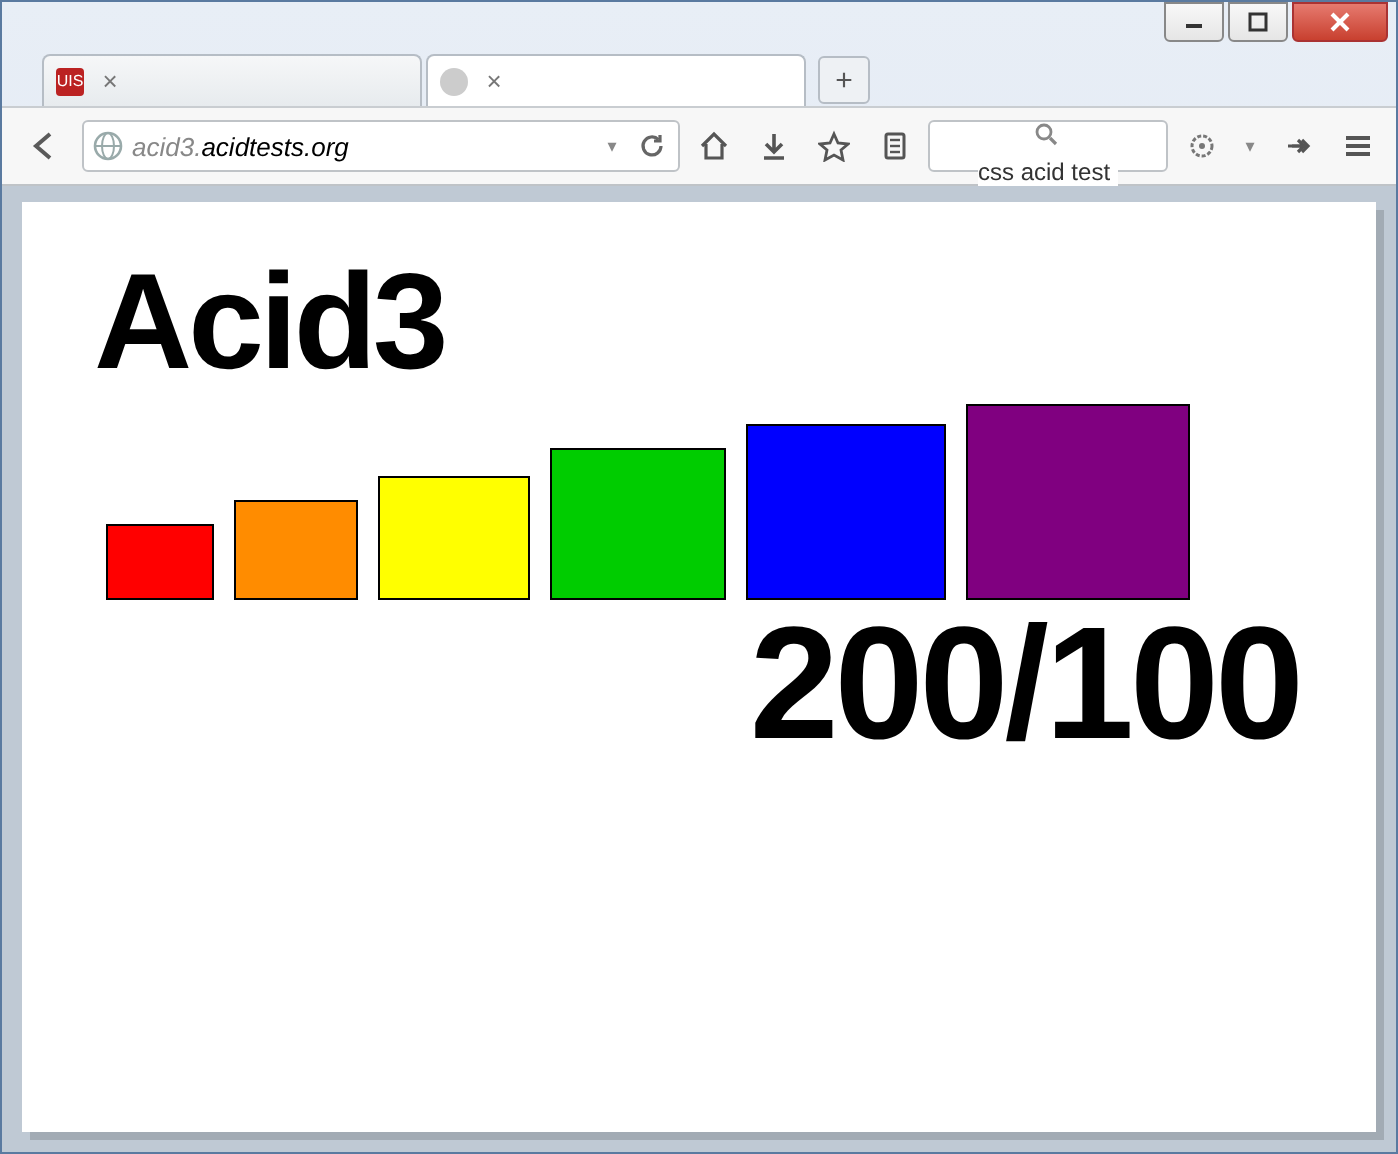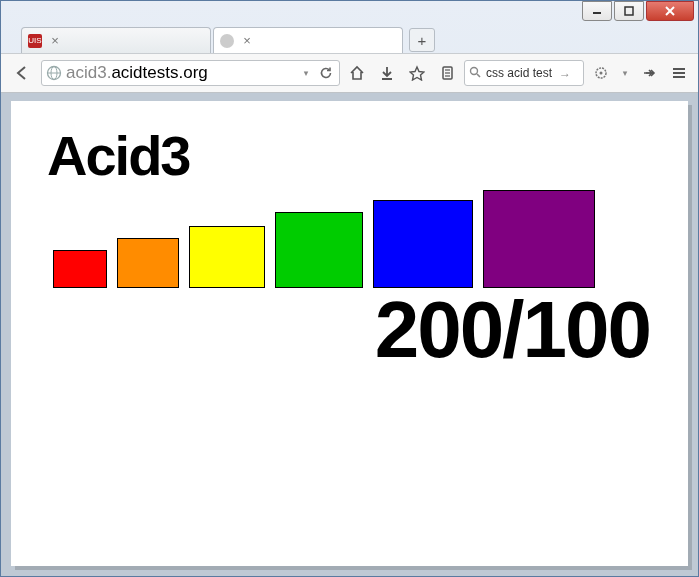--- a/index.html
+++ b/index.html
@@ -22,35 +22,35 @@
 .tab-title { flex: 1; overflow: hidden; white-space: nowrap; text-overflow: ellipsis; }
 .tab-close { width: 14px; height: 14px; display: flex; align-items: center; justify-content: center; color: #777; font-size: 13px; cursor: default; }
 .newtab { width: 26px; height: 24px; border: 1px solid #b6bdc5; border-radius: 3px; background: #eef1f4; display: flex; align-items: center; justify-content: center; color: #555; font-size: 15px; margin-left: 4px; margin-bottom: 1px; }
 
 
 .toolbar-wrap { background: #f7f7f7; border-top: 1px solid #c9cdd1; border-bottom: 1px solid #bfc3c7; padding: 5px 6px; display: flex; align-items: center; gap: 4px; }
 .nav-btn { width: 28px; height: 28px; display: flex; align-items: center; justify-content: center; color: #666; border-radius: 3px; }
 .nav-btn.back { width: 30px; }
 .urlbar { flex: 1; height: 26px; border: 1px solid #bfc3c7; border-radius: 3px; background: #fff; display: flex; align-items: center; padding: 0 4px; gap: 4px; }
 .globe { width: 16px; height: 16px; color: #9aa; }
-.url-text { flex: 1; font-size: 17px; color: #333; }
+.url-text { flex: 1; font-size: 13px; color: #333; font-style: italic; }
 .url-text .host { color: #888; }
 .url-text .domain { color: #000; }
 .drop { width: 14px; color: #888; text-align: center; font-size: 9px; }
 .reload { width: 18px; color: #666; display:flex; align-items:center; justify-content:center; }
 
 .icon-btn { width: 26px; height: 26px; display: flex; align-items: center; justify-content: center; color: #555; }
-.searchbar { width: 120px; height: 26px; border: 1px solid #bfc3c7; border-radius: 3px; background: #fff; display: flex; align-items: center; padding: 0 4px; gap: 3px; font-size: 12px; color: #555; }
+.searchbar { width: 120px; height: 26px; border: 1px solid #bfc3c7; border-radius: 3px; background: #fff; display: flex; align-items: center; padding: 0 4px; gap: 3px; font-size: 12px; color: #555; flex-direction: column; }
 .searchbar input { border: none; outline: none; width: 70px; font-size: 12px; color: #333; }
 .mag { width: 14px; color: #888; }
 
 
 .content { flex: 1; background: #bfc9d4; padding: 8px 10px 10px 10px; overflow: hidden; }
 .page { width: 100%; height: 100%; background: #fff; box-shadow: 4px 4px 0 rgba(0,0,0,0.15); padding: 28px 30px 20px 36px; display: flex; flex-direction: column; }
-.acid-title { font-family: Arial, Helvetica, sans-serif; font-size: 56px; font-weight: bold; letter-spacing: -2px; color: #000; line-height: 0.95; }
+.acid-title { font-family: Arial, Helvetica, sans-serif; font-size: 68px; font-weight: bold; letter-spacing: -2px; color: #000; line-height: 0.95; }
 .boxes { display: flex; align-items: flex-end; gap: 10px; margin-top: 8px; padding-left: 6px; }
 .box { border: 1px solid #000; }
 .b1 { width: 54px; height: 38px; background: #ff0000; }
 .b2 { width: 62px; height: 50px; background: #ff8c00; }
 .b3 { width: 76px; height: 62px; background: #ffff00; }
 .b4 { width: 88px; height: 76px; background: #00cc00; }
 .b5 { width: 100px; height: 88px; background: #0000ff; }
 .b6 { width: 112px; height: 98px; background: #800080; }
 .score { font-family: Arial, Helvetica, sans-serif; font-size: 80px; font-weight: bold; letter-spacing: -2px; color: #000; text-align: right; line-height: 1; margin-top: 2px; padding-right: 8px; }
 .instructions { font-family: Arial, Helvetica, sans-serif; font-size: 14.5px; color: #8a8a8a; margin-top: 26px; line-height: 1.35; }

